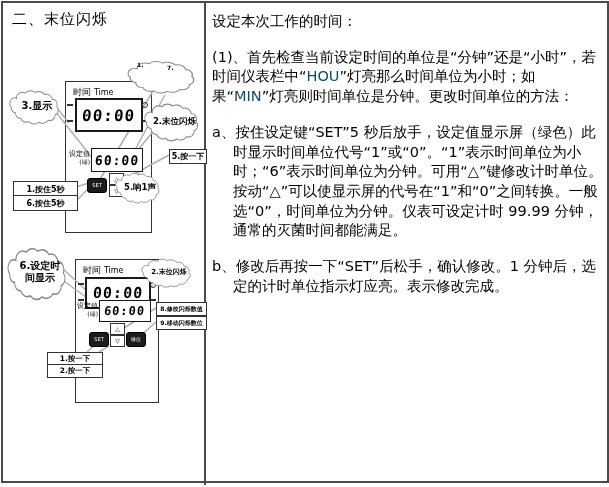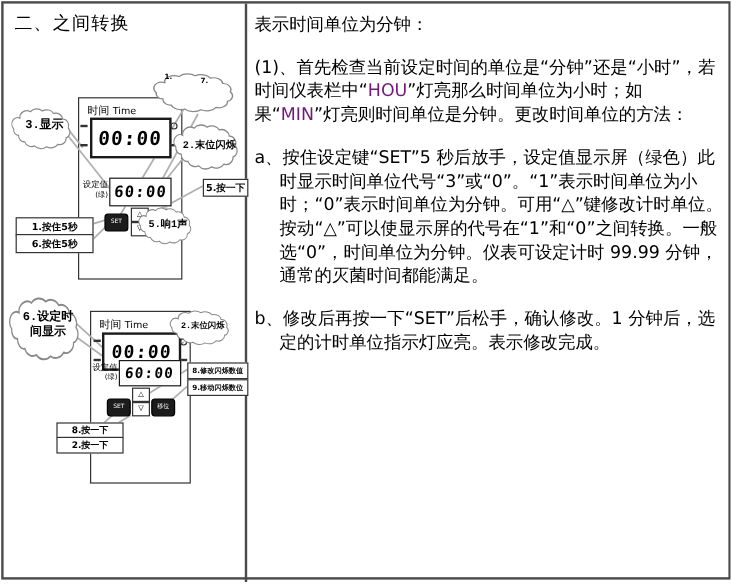--- a/index.html
+++ b/index.html
@@ -17,40 +17,40 @@
   .tick{position:absolute;background:#333;width:6px;height:2px;z-index:2;}
   .dot{position:absolute;width:4px;height:4px;border:1px solid #333;border-radius:50%;z-index:2;}
   .set-label{position:absolute;font-size:7px;line-height:1.1;text-align:right;z-index:2;}
   .mini-btn{position:absolute;border:1px solid #333;background:#fff;display:flex;align-items:center;justify-content:center;
             font-size:6px;line-height:1;z-index:2;}
   .dark-btn{position:absolute;background:#1c1c1c;border:1px solid #000;border-radius:3px;color:#fff;display:flex;
             align-items:center;justify-content:center;font-size:5px;line-height:1;z-index:2;}
   .cloud{position:absolute;z-index:3;}
   .cloud svg{position:absolute;left:0;top:0;width:100%;height:100%;}
   .cloud-text{position:absolute;inset:0;display:flex;align-items:center;justify-content:center;
-              font-weight:bold;text-align:center;white-space:pre-line;line-height:1.25;font-family:Liberation Mono, monospace;}
+              font-weight:bold;text-align:center;white-space:pre-line;line-height:1.25;}
   .callout-box{position:absolute;border:1px solid #333;background:#fff;display:flex;align-items:center;justify-content:center;
                font-weight:bold;white-space:nowrap;z-index:3;}
   #leader-lines{position:absolute;left:0;top:0;z-index:2;}
   .mini-clock{position:absolute;z-index:2;}
   .mini-clock .mini-label{position:absolute;left:-8px;bottom:-2px;font-size:6px;font-weight:bold;}
   
   #right-col{position:absolute;left:209px;top:9px;width:392px;font-size:14.5px;line-height:1.36;z-index:1;}
   #right-col p{margin:0 0 16px 0;}
   #right-col p.hang{padding-left:21px;text-indent:-21px;}
-  .term{color:#701a75;}
+  .term{color:#0c4a6e;}
 </style>
 </head>
 <body>
 
 <div id="page">
   <div id="table-frame">
     <div id="col-divider"></div>
 
-    <div id="left-title">二、之间转换</div>
+    <div id="left-title">二、末位闪烁</div>
 
     <svg id="leader-lines" width="203" height="482">
       <g stroke="#b0b0b0" stroke-width="1.5">
 
         <line x1="52" y1="108" x2="90" y2="156"></line>
         <line x1="50" y1="100" x2="66" y2="120"></line>
         <line x1="150" y1="88" x2="96" y2="178"></line>
         <line x1="162" y1="92" x2="128" y2="154"></line>
         <line x1="152" y1="126" x2="127" y2="157"></line>
         <line x1="166" y1="152" x2="120" y2="177"></line>
@@ -208,26 +208,26 @@
     </div>
 
     <div class="callout-box" style="left:153px;top:299px;width:49px;height:12px;font-size:6px;">
       <span>8.修改闪烁数值</span>
       </div>
     <div class="callout-box" style="left:153px;top:313px;width:49px;height:12px;font-size:6px;">
       <span>9.移动闪烁数位</span>
       </div>
 
     <div class="callout-box" style="left:44px;top:349px;width:54px;height:12px;font-size:7.5px;">
-      <span>8.按一下</span>
+      <span>1.按一下</span>
       </div>
     <div class="callout-box" style="left:44px;top:361px;width:54px;height:12px;font-size:7.5px;">
       <span>2.按一下</span>
       </div>
 
     <div id="right-col">
-      <p>表示时间单位为分钟：</p>
+      <p>设定本次工作的时间：</p>
       <p><span>(1)、首先检查当前设定时间的单位是“分钟”还是“小时”，若时间仪表栏中“</span><span class="term">HOU</span><span>”灯亮那么时间单位为小时；如果“</span><span class="term">MIN</span><span>”灯亮则时间单位是分钟。更改时间单位的方法：</span></p>
-      <p class="hang">a、按住设定键“SET”5 秒后放手，设定值显示屏（绿色）此时显示时间单位代号“3”或“0”。“1”表示时间单位为小时；“0”表示时间单位为分钟。可用“△”键修改计时单位。按动“△”可以使显示屏的代号在“1”和“0”之间转换。一般选“0”，时间单位为分钟。仪表可设定计时 99.99 分钟，通常的灭菌时间都能满足。</p>
+      <p class="hang">a、按住设定键“SET”5 秒后放手，设定值显示屏（绿色）此时显示时间单位代号“1”或“0”。“1”表示时间单位为小时；“6”表示时间单位为分钟。可用“△”键修改计时单位。按动“△”可以使显示屏的代号在“1”和“0”之间转换。一般选“0”，时间单位为分钟。仪表可设定计时 99.99 分钟，通常的灭菌时间都能满足。</p>
       <p class="hang">b、修改后再按一下“SET”后松手，确认修改。1 分钟后，选定的计时单位指示灯应亮。表示修改完成。</p>
     </div>
   </div>
 </div>
 
 </body></html>

